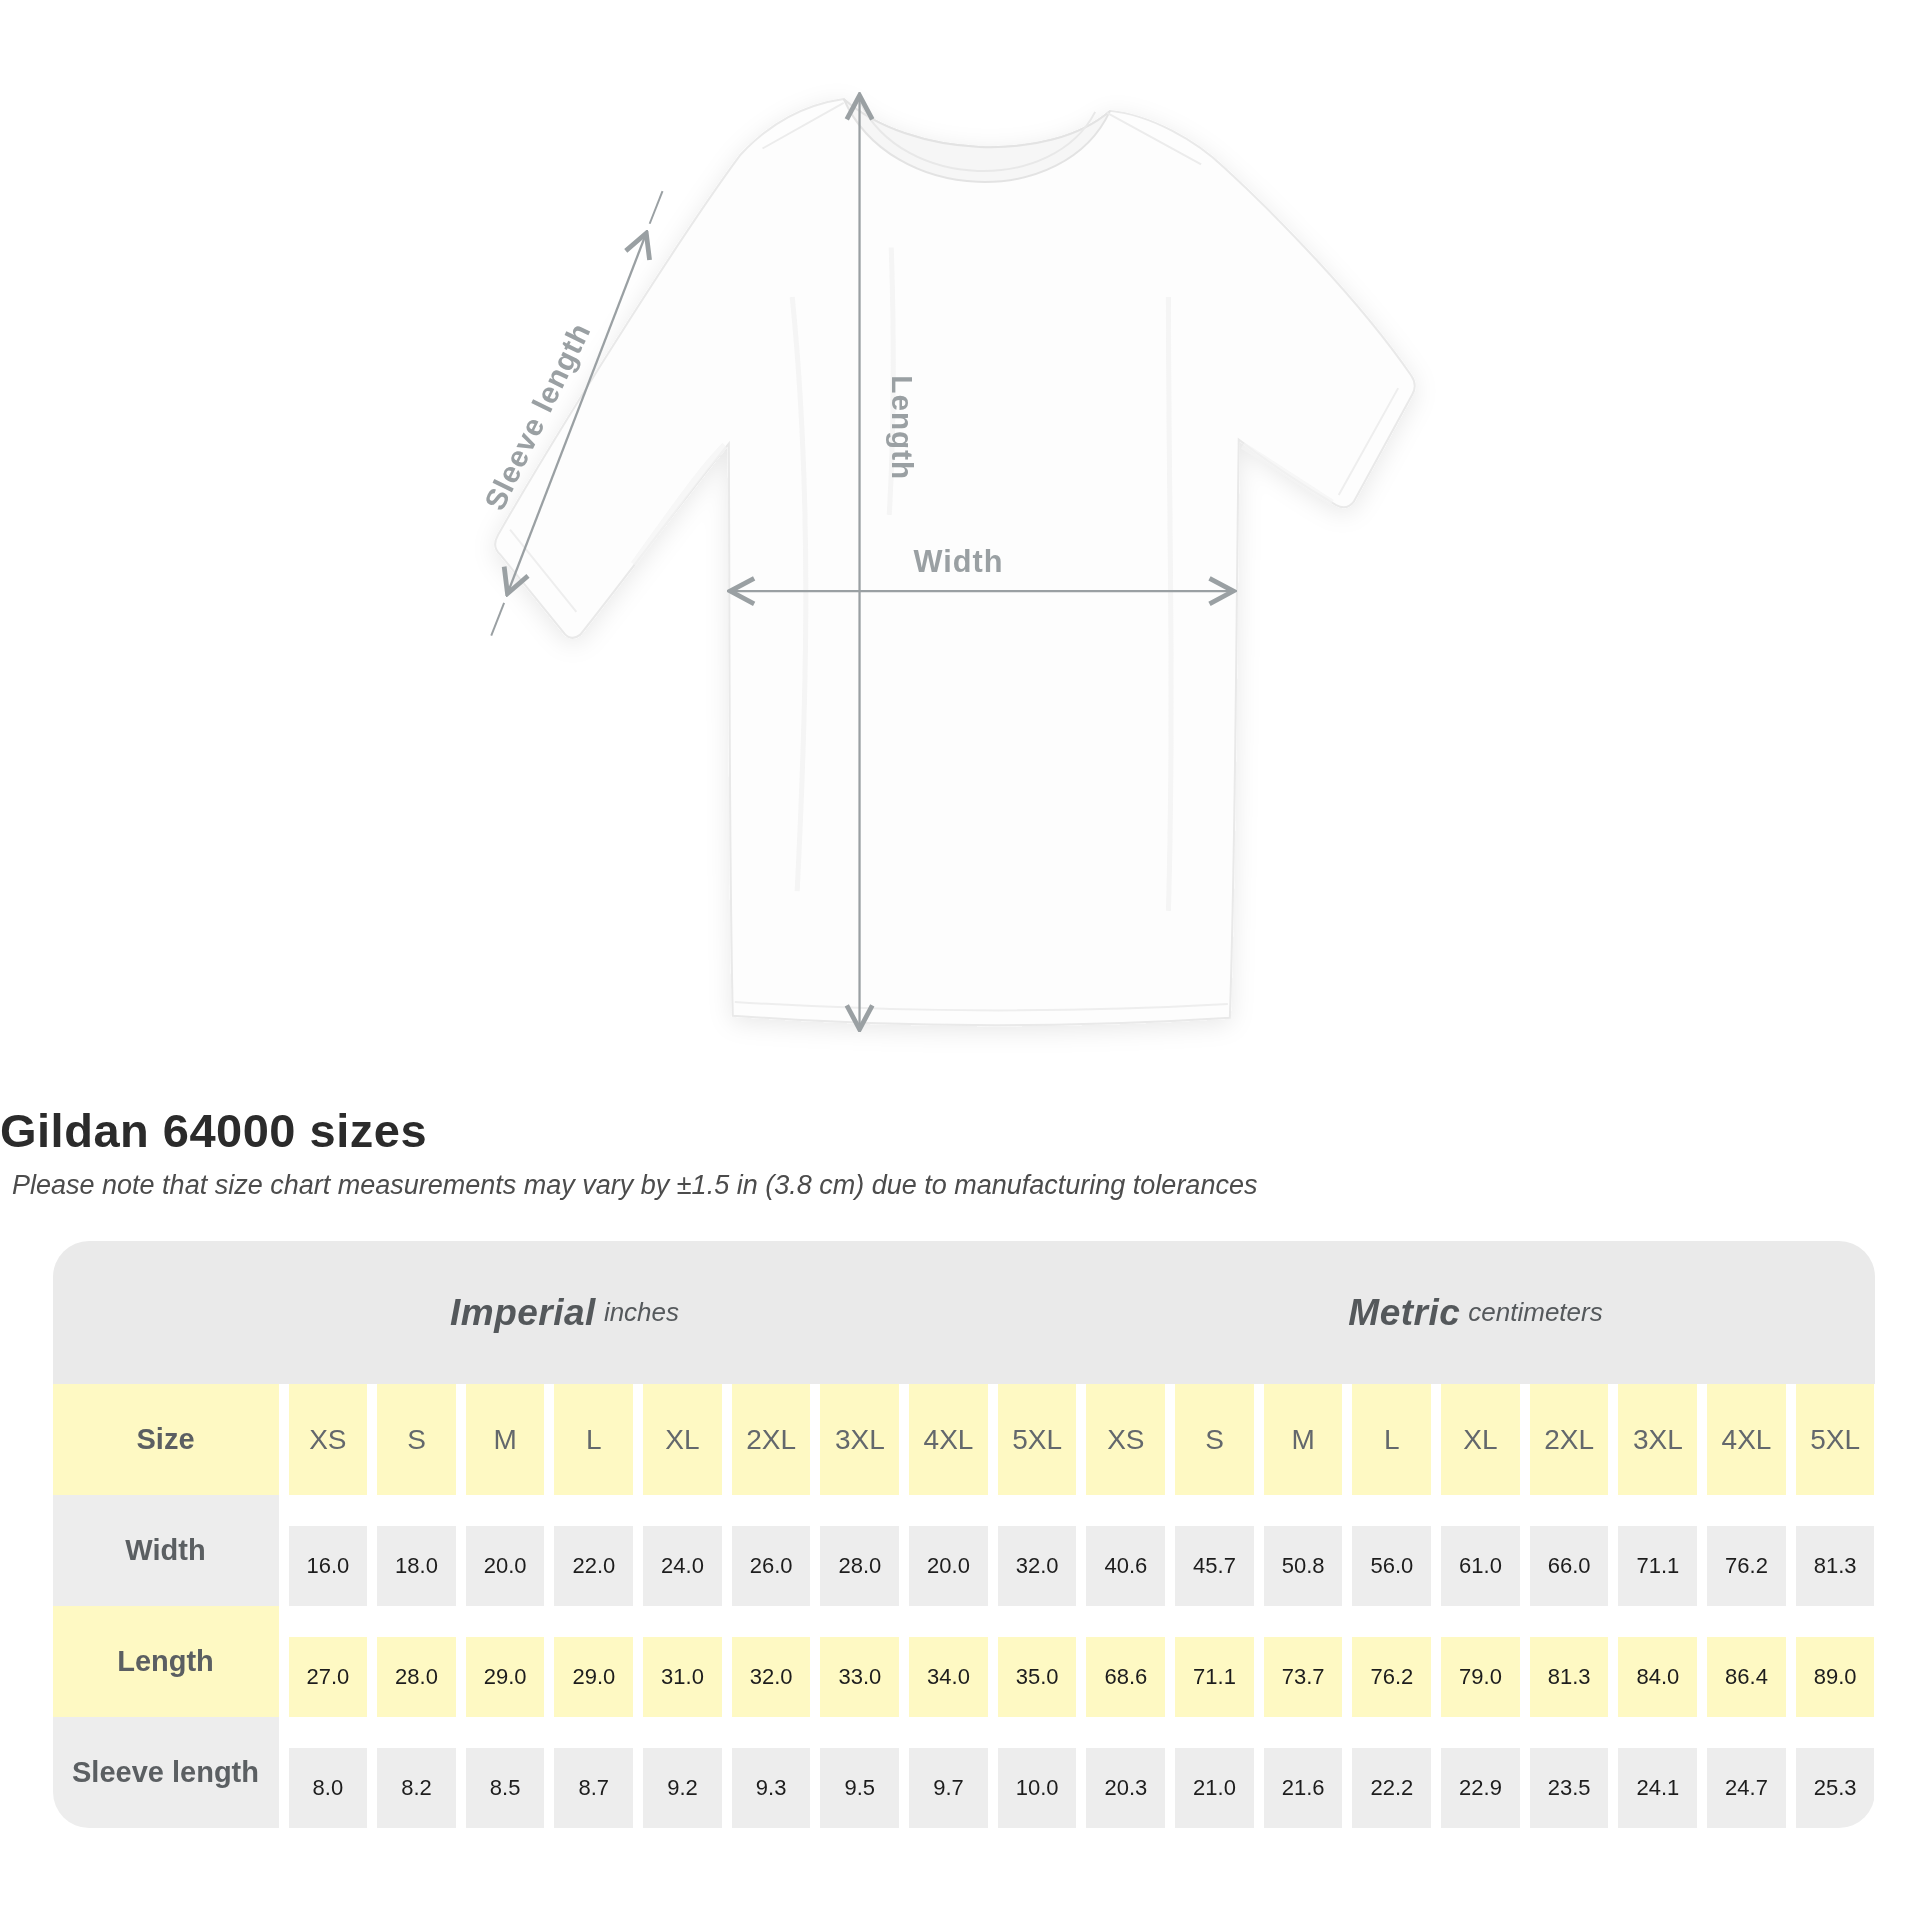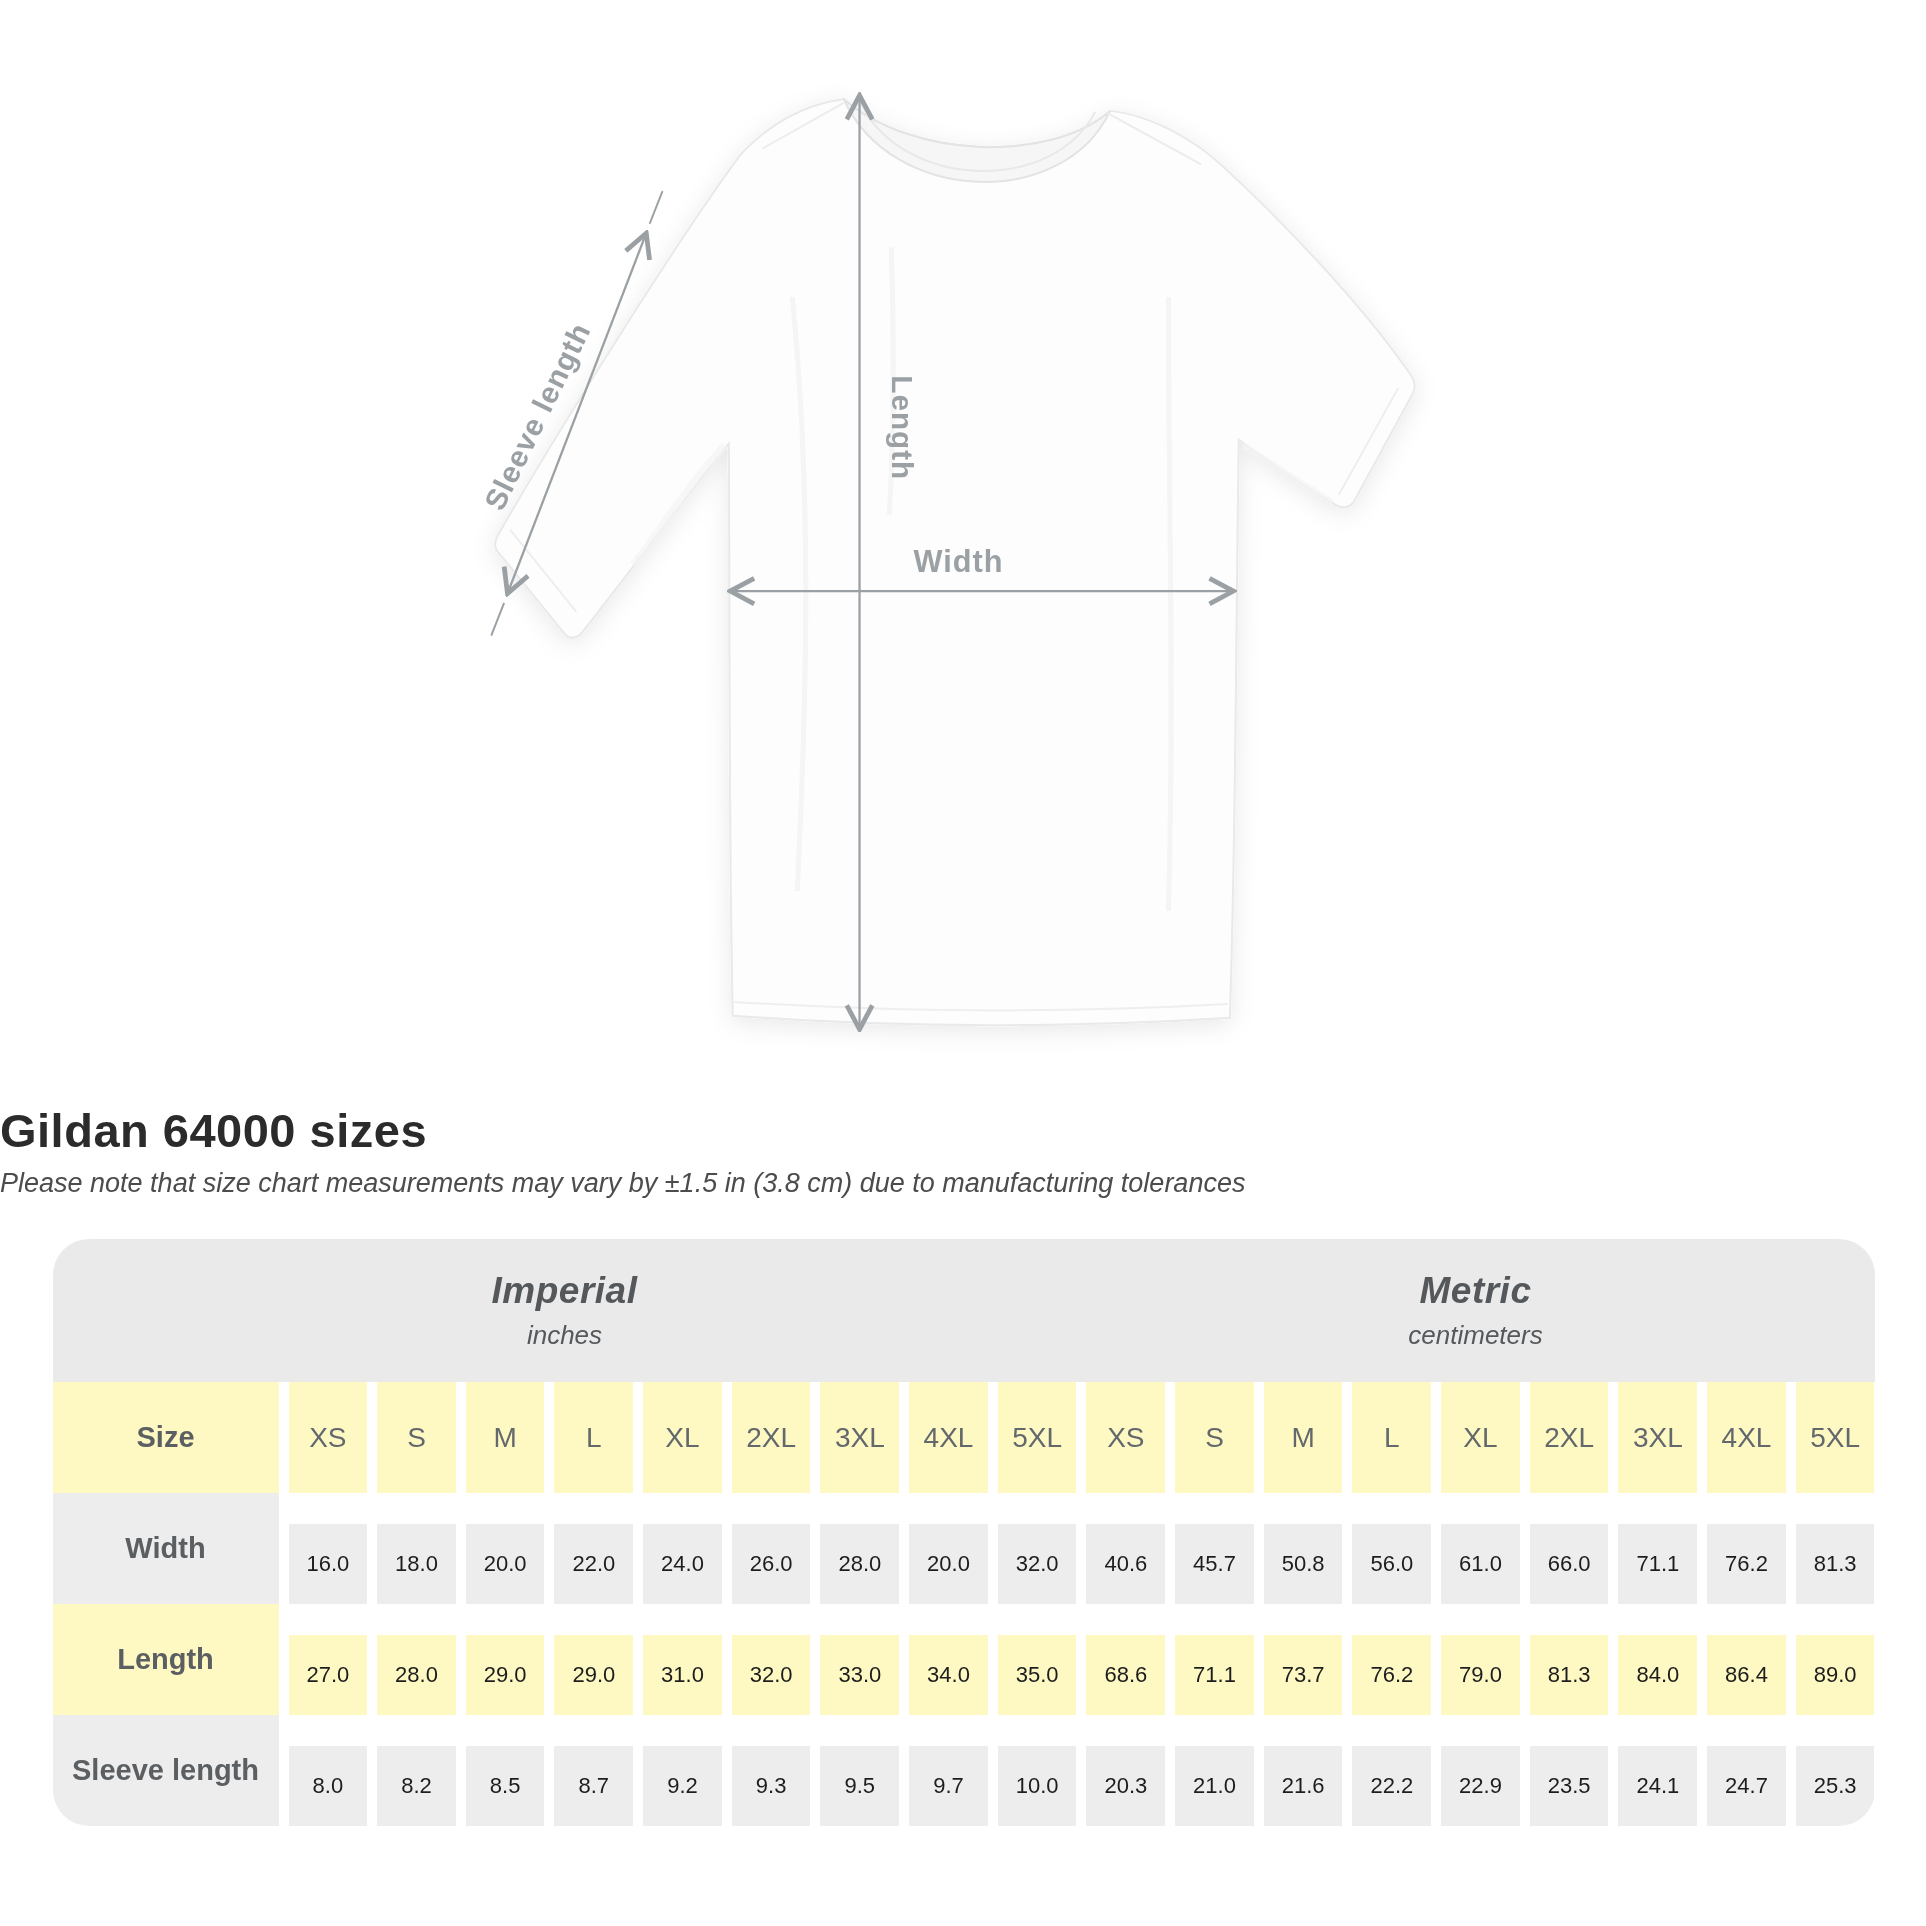--- a/index.html
+++ b/index.html
@@ -27,21 +27,21 @@
   
   .heading { text-align: left; margin: 0; }
   .heading h1 {
     margin: 6px 0 10px 0;
     font-size: 47px;
     font-weight: bold;
     color: #2b2b2b;
     letter-spacing: 0.5px;
   }
   .heading p {
-    margin: 0;
+    margin: 12px;
     font-size: 27px;
     font-style: italic;
     color: #4c4c4c;
   }
 
   
   .size-table {
     width: 1822px;
     margin: 40px auto 0 auto;
     border-radius: 36px;
@@ -49,21 +49,20 @@
     background: #ffffff;
   }
   .band {
     display: grid;
     grid-template-columns: 226px repeat(18, 1fr);
     height: 143px;
     background: #eaeaea;
   }
   .band-cell {
     display: flex;
-    flex-direction: column;
     align-items: center;
     justify-content: center;
     gap: 8px;
   }
   .band-cell.imperial { grid-column: 1 / 11; }
   .band-cell.metric   { grid-column: 11 / 20; }
   .band-name {
     font-size: 37px;
     font-weight: bold;
     font-style: italic;

